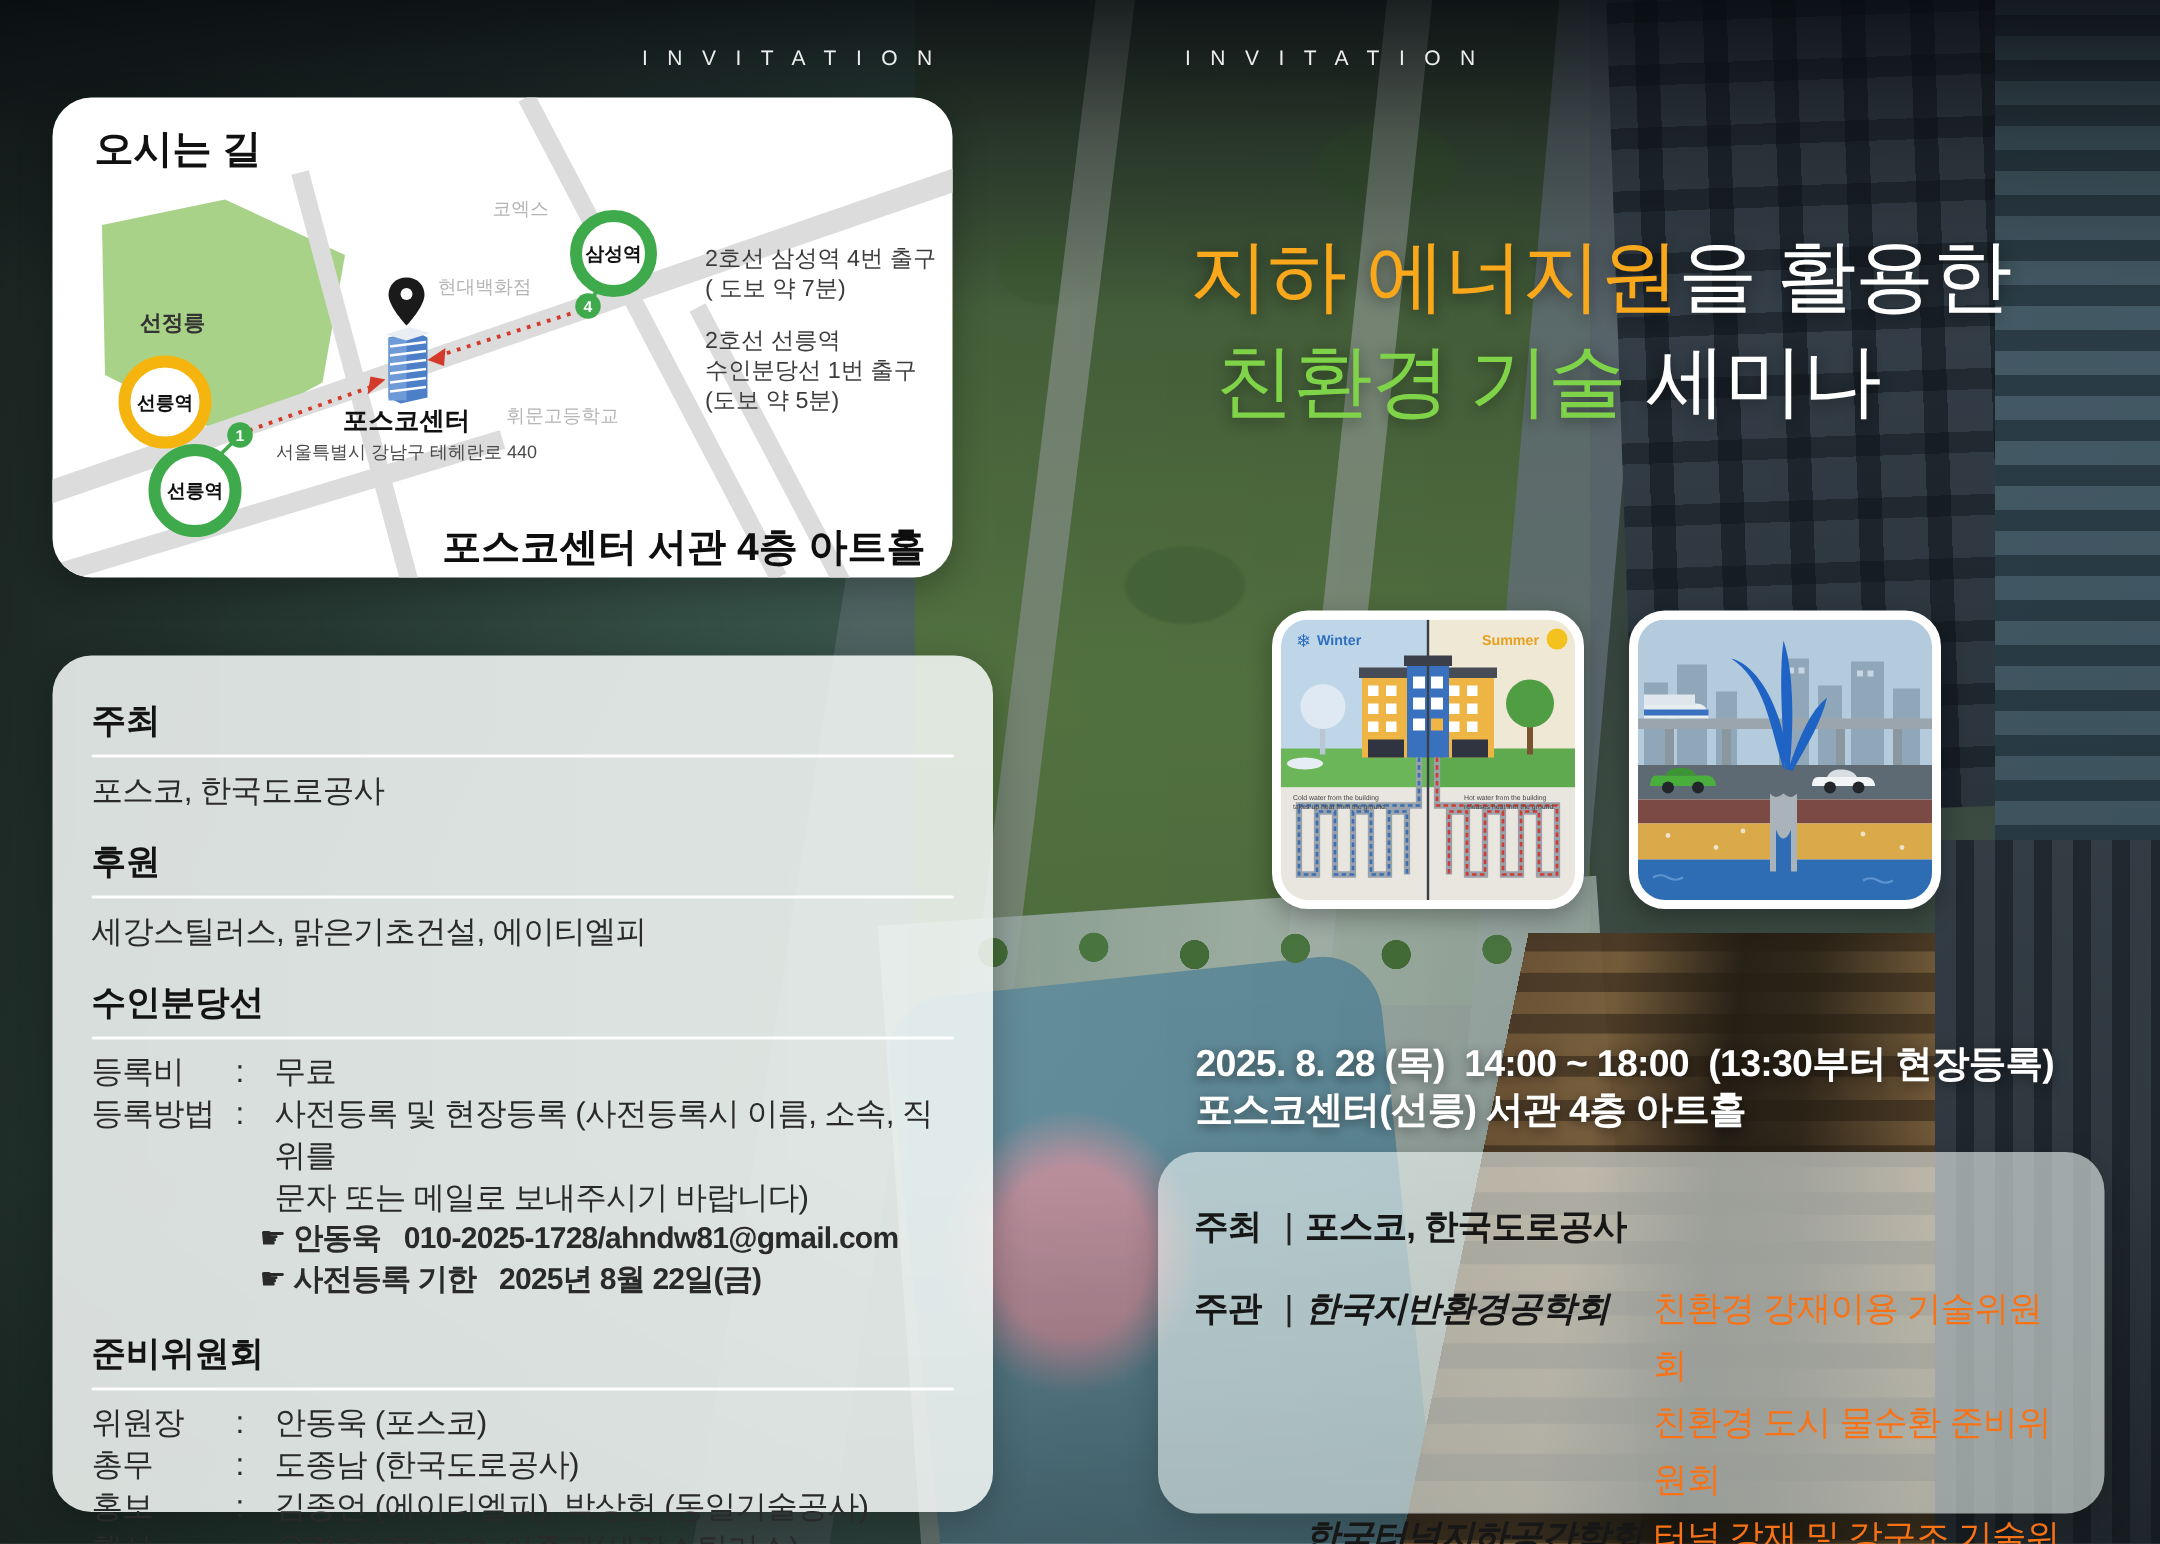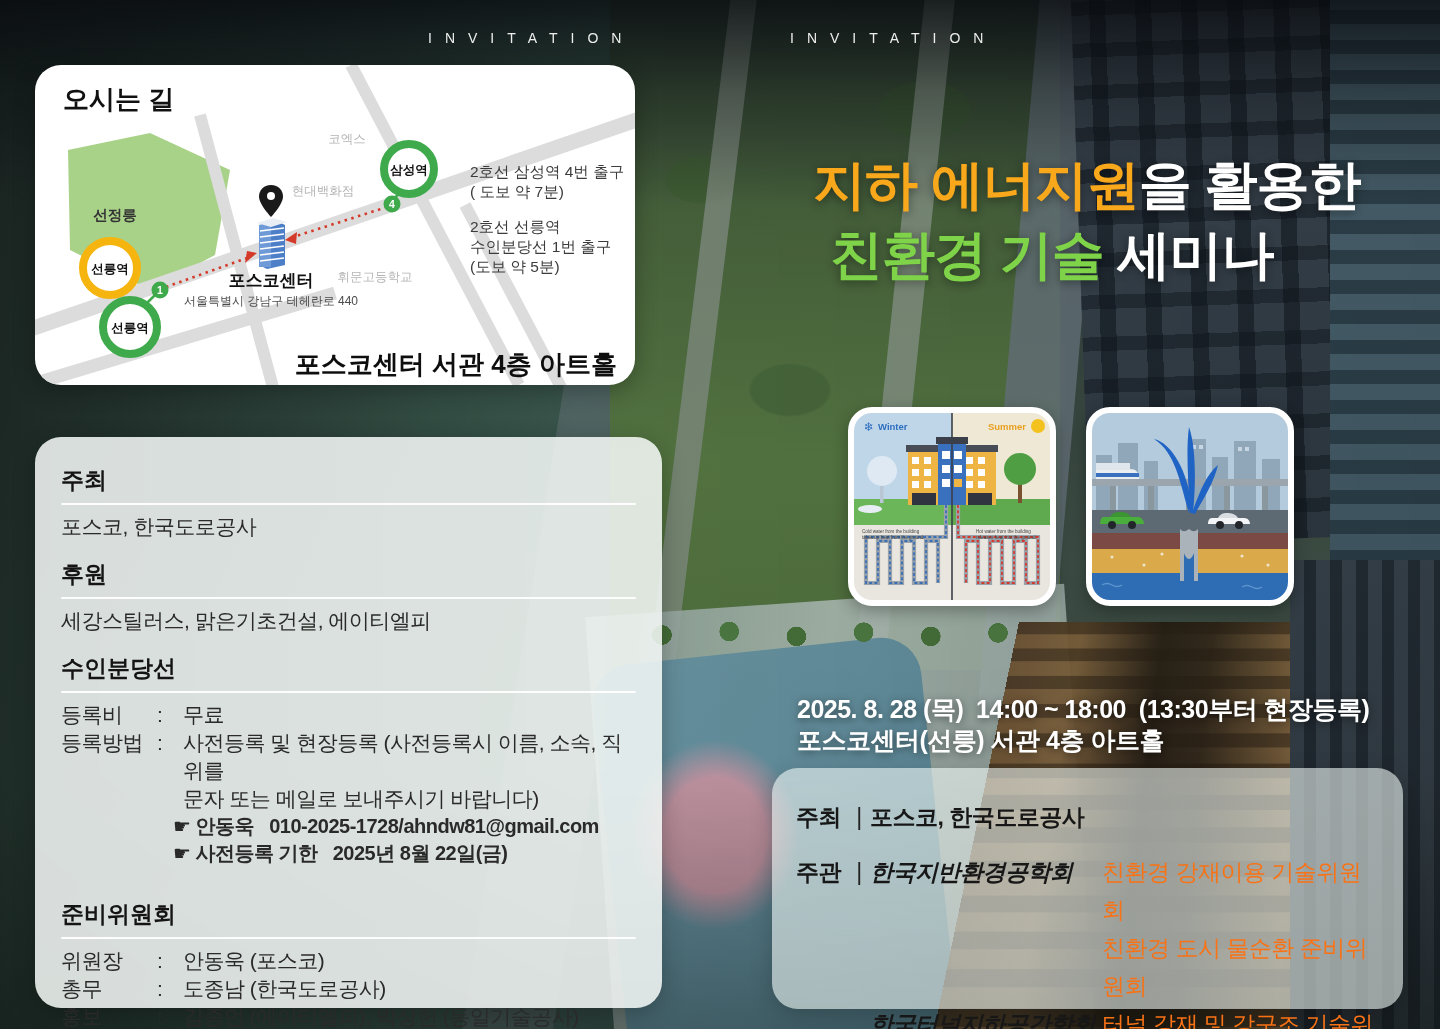--- a/index.html
+++ b/index.html
@@ -67,22 +67,22 @@
   .invitation { position:absolute; top:30px; color:rgba(255,255,255,.92);
     font-size:14px; letter-spacing:13px; font-weight:400; }
   .inv-left { left:428px; } .inv-right { left:790px; }
 
   
   .map-card { position:absolute; left:35px; top:65px; width:600px; height:320px;
     background:#ffffff; border-radius:26px; box-shadow:0 6px 22px rgba(0,0,0,.28); }
   .map-card svg { position:absolute; inset:0; border-radius:26px; overflow:hidden; }
 
   
-  .main-title { position:absolute; left:813px; top:150px; width:620px;
-    font-weight:700; font-size:53px; line-height:70px; letter-spacing:-1px; color:#ffffff;
+  .main-title { position:absolute; left:793px; top:150px; width:620px;
+    font-weight:400; font-size:53px; line-height:70px; letter-spacing:-1px; color:#ffffff;
     text-shadow:0 2px 10px rgba(0,0,0,.45); white-space:nowrap; }
   .t-orange { color:#f9a81b; } .t-green { color:#7ed348;margin-left:17px; }
 
   
   .mini-card { position:absolute; top:407px; width:208px; height:199px;
     background:#fff; border:6px solid #ffffff; border-radius:24px; overflow:hidden;
     box-shadow:0 5px 16px rgba(0,0,0,.3); }
   .mini-1 { left:848px; } .mini-2 { left:1086px; }
   .mini-card svg { display:block; width:100%; height:100%; }
 
@@ -391,21 +391,21 @@
     <span class="v">무료</span>
   </div>
   <div class="kv">
     <span class="k">등록방법</span>
     <span class="c">:</span>
     <span class="v"><span>사전등록 및 현장등록 (사전등록시 이름, 소속, 직위를</span><br><span>문자 또는 메일로 보내주시기 바랍니다)</span></span>
   </div>
   <div class="note">☛ 안동욱   010-2025-1728/ahndw81@gmail.com</div>
   <div class="note">☛ 사전등록 기한   2025년 8월 22일(금)</div>
 
-  <div class="sec-h" style="margin-top:32px">준비위원회</div>
+  <div class="sec-h" style="margin-top:20px">준비위원회</div>
   <div class="rule"></div>
   <div class="kv">
     <span class="k">위원장</span>
     <span class="c">:</span>
     <span class="v">안동욱 (포스코)</span>
   </div>
   <div class="kv">
     <span class="k">총무</span>
     <span class="c">:</span>
     <span class="v">도종남 (한국도로공사)</span>

